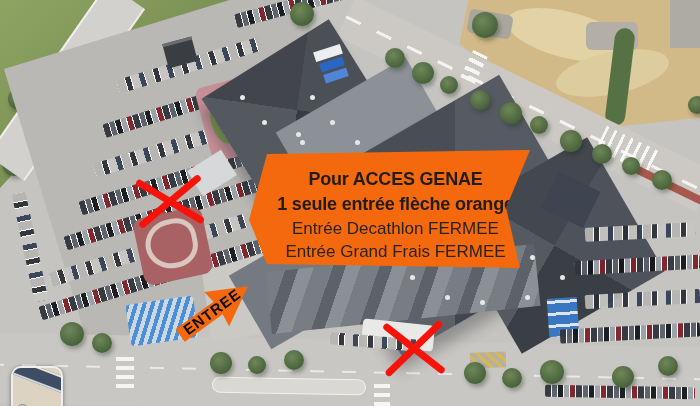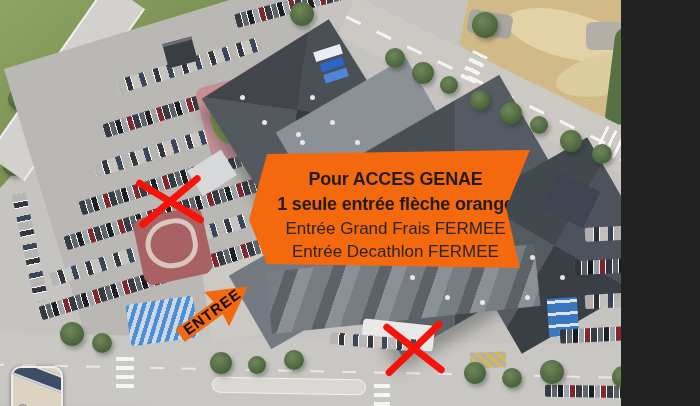--- a/index.html
+++ b/index.html
@@ -1,16 +1,16 @@
 <!DOCTYPE html>
 <html><head>
 <meta charset="utf-8">
 <style>
   html,body{margin:0;padding:0;background:#222;}
-  .stage{position:relative;width:621px;height:406px;overflow:hidden;
+  .stage{position:relative;width:700px;height:406px;overflow:hidden;
          font-family:"Liberation Sans",sans-serif;background:#c6c4c0;}
   .abs{position:absolute;}
   
   .grass-tl{left:0;top:0;width:252px;height:188px;
     background:linear-gradient(140deg,#8ea463,#74894e 70%);
     clip-path:polygon(0 0,92% 0,55% 32%,22% 68%,0 100%);}
   .road-tl{left:43px;top:-23px;width:42px;height:210px;background:#d3d1cd;
     border-left:2px solid rgba(255,255,255,.65);border-right:2px solid rgba(255,255,255,.55);
     transform:rotate(35deg);}
   .lot-left{left:40px;top:18px;width:305px;height:292px;background:#bab8b4;transform:rotate(-17deg);}
@@ -207,22 +207,22 @@
     <div class="abs tree" style="left:622px;top:157px;width:18px;height:18px;"></div>
     <div class="abs tree" style="left:652px;top:170px;width:20px;height:20px;"></div>
     <div class="abs tree" style="left:472px;top:12px;width:26px;height:26px;"></div>
     <div class="abs tree" style="left:290px;top:2px;width:24px;height:24px;"></div>
     <div class="abs tree" style="left:688px;top:96px;width:18px;height:18px;"></div>
   </div>
 
   <div class="abs banner">
     <div class="lb">Pour ACCES GENAE</div>
     <div class="lb">1 seule entrée flèche orange</div>
+    <div class="lr">Entrée Decathlon FERMEE</div>
     <div class="lr">Entrée Grand Frais FERMEE</div>
-    <div class="lr">Entrée Decathlon FERMEE</div>
   </div>
 
   <div class="abs arrow-shape"></div>
   <div class="abs arrow-label">ENTREE</div>
 
   <div class="abs xmark x1">
     <div class="b b1"></div>
       <div class="b b2"></div>
   </div>
   <div class="abs xmark x2">

